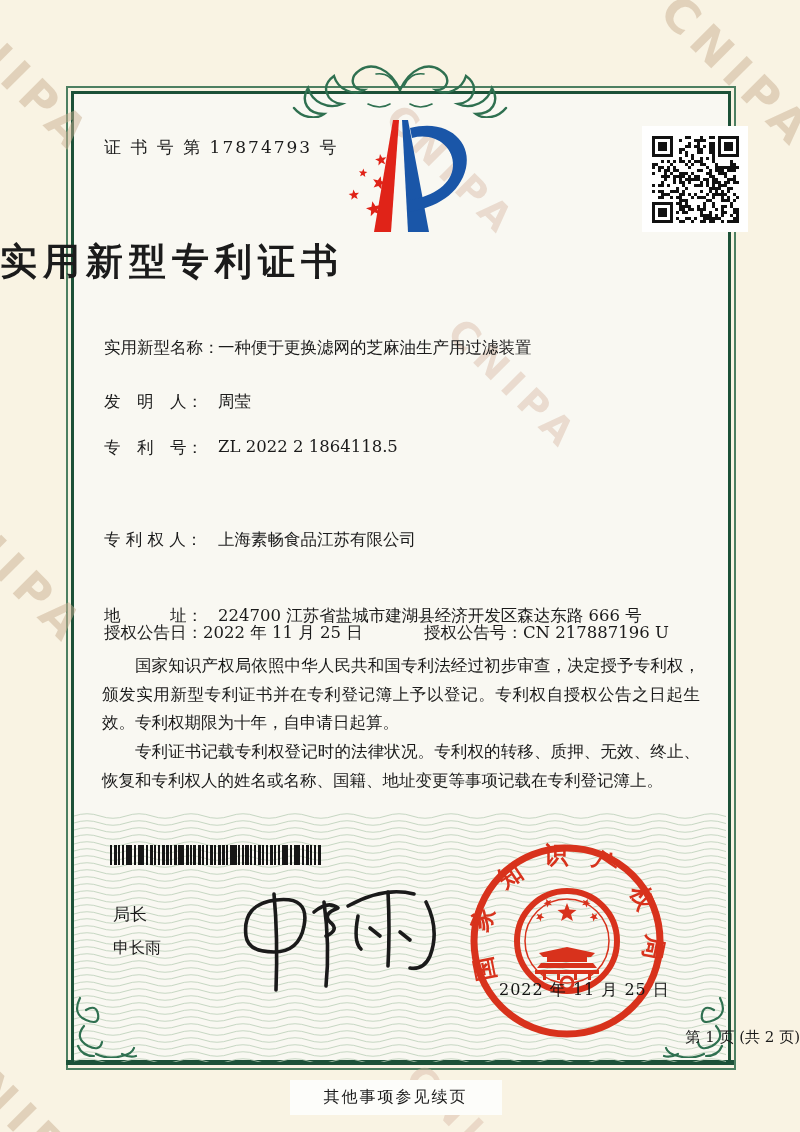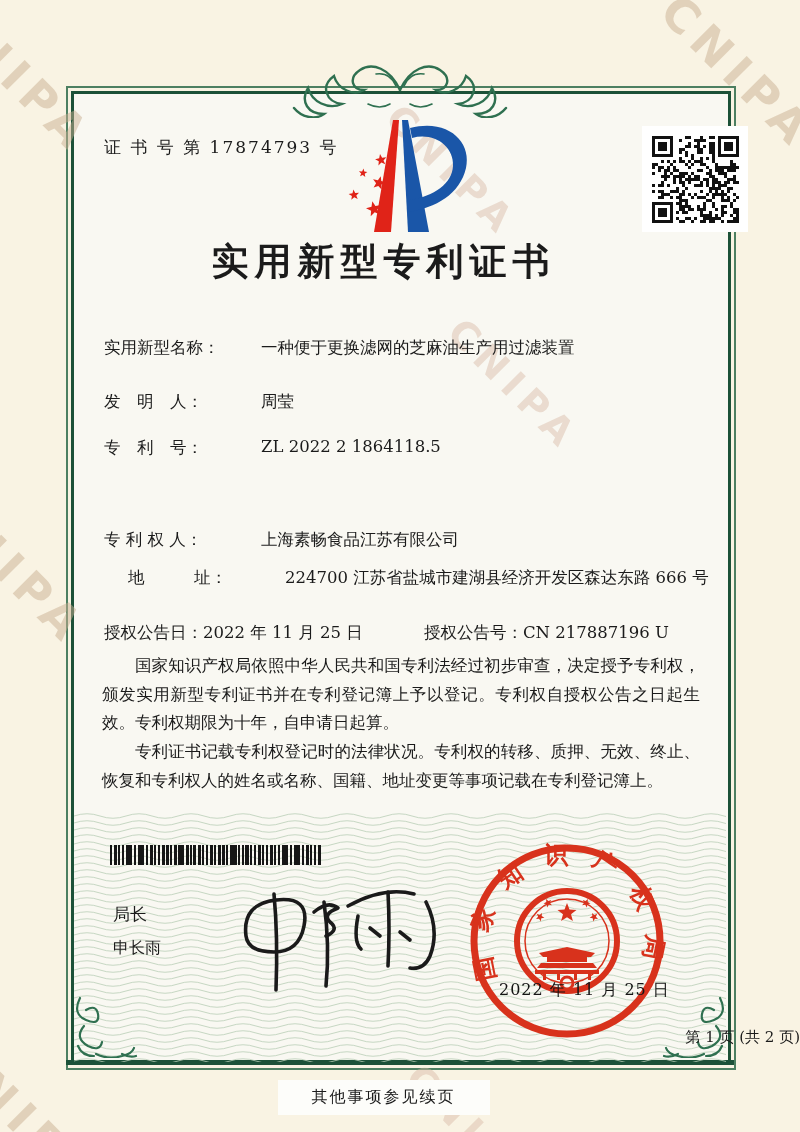--- a/index.html
+++ b/index.html
@@ -20,31 +20,31 @@
       transform:rotate(45deg);transform-origin:left top;white-space:nowrap;pointer-events:none;}
   .wm.small{font-size:38px;color:rgba(214,183,163,.45);}
 
   
   .ornament{position:absolute;z-index:3;}
 
   
   .waves{position:absolute;left:74px;top:812px;z-index:2;}
 
   
-  .content{position:absolute;left:0;top:0;width:767px;height:1132px;z-index:4;}
+  .content{position:absolute;left:0;top:0;width:767px;height:1132px;z-index:4;padding-left:24px;}
   .cert-number{position:absolute;left:104px;top:136px;font-size:17px;letter-spacing:2px;}
   .logo{position:absolute;left:332px;top:116px;}
   .qr-box{position:absolute;left:642px;top:126px;width:106px;height:106px;background:#fff;
           display:flex;align-items:center;justify-content:center;}
-  .title{position:absolute;left:0;top:237px;width:100%;text-align:center;
+  .title{position:absolute;left:0;top:237px;width:100%;
          font-size:37px;font-weight:bold;letter-spacing:6px;}
   .field-row{position:absolute;left:104px;width:600px;font-size:16.5px;
-             display:grid;grid-template-columns:114px 1fr;white-space:nowrap;gap:43px;}
+             display:grid;grid-template-columns:114px 1fr;white-space:nowrap;}
   .frow-0{top:337px;} .frow-1{top:391px;} .frow-2{top:437px;}
-  .frow-3{top:483px;} .frow-4{top:529px;} .frow-5{top:567px;margin-left:24px;}
+  .frow-3{top:483px;} .frow-4{top:529px;} .frow-5{top:605px;}
   .grant-row{position:absolute;left:104px;top:622px;width:620px;font-size:16.5px;white-space:nowrap;}
   .grant-no{position:absolute;left:320px;top:0;}
   .paragraphs{position:absolute;left:102px;top:652px;width:598px;font-size:16.5px;
               line-height:1.74;text-align:justify;}
   .paragraphs p{margin:0;text-indent:2em;}
 
   .barcode{position:absolute;left:110px;top:845px;width:212px;height:20px;
     background:
       repeating-linear-gradient(90deg,#161616 0 2px,transparent 2px 4px),
       repeating-linear-gradient(90deg,#161616 0 1px,transparent 1px 6px),

